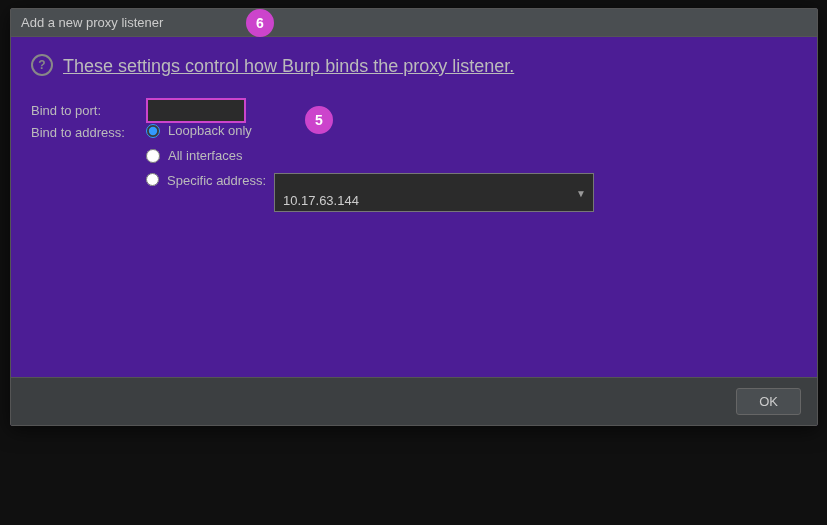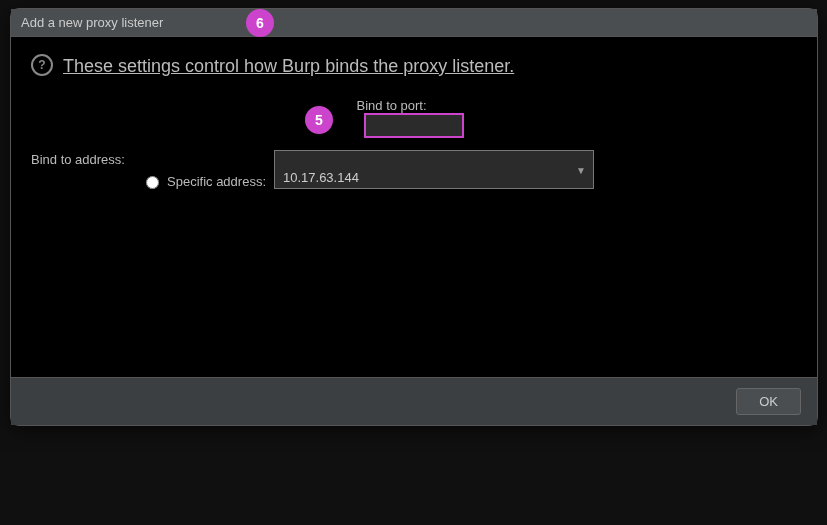--- a/index.html
+++ b/index.html
@@ -31,23 +31,23 @@
       height: 525px;
       background: rgba(0,0,0,0.45);
     }
 
     
     .dialog {
       position: absolute;
       top: 8px;
       left: 10px;
       width: 808px;
-      background: #000000;
+      background: #4c1d95;
       border: 1px solid #555;
-      border-radius: 9px;
+      border-radius: 2px;
       box-shadow: 0 4px 20px rgba(0,0,0,0.6);
     }
 
     
     .dialog-titlebar {
       background: #4a4e51;
       padding: 6px 10px;
       font-size: 13px;
       color: #ccc;
       border-bottom: 1px solid #555;
@@ -114,22 +114,21 @@
     .info-text {
       color: #bbb;
       font-size: 18px;
       line-height: 1.5;
       text-decoration: underline;
     }
 
     .form-row {
       display: flex;
       align-items: center;
-      margin-bottom: 12px;
-      flex-direction: column;
+      margin-bottom: 0;
     }
 
     .form-label {
       color: #bbb;
       min-width: 115px;
       font-size: 13px;
     }
 
     .port-input {
       background: #2b2b2b;
@@ -172,21 +171,21 @@
       height: 14px;
     }
 
     .radio-label {
       color: #bbb;
       font-size: 13px;
     }
 
     .specific-row {
       display: flex;
-      align-items: flex-end;
+      align-items: flex-start;
       gap: 8px;
     }
 
     .address-select {
       background: #2b2b2b;
       border: 1px solid #777;
       color: #ccc;
       padding: 19px 24px 3px 8px;
       font-size: 13px;
       appearance: none;
@@ -272,21 +271,29 @@
 
     <div class="form-row">
       <label class="form-label">Bind to port:</label>
       <input type="text" class="port-input" style="border: 2px solid rgb(204, 68, 204);">
     </div>
 
     <div class="address-section">
       <span class="address-label">Bind to address:</span>
       <div class="radio-options">
 
-
+        <div class="radio-row">
+          <input type="radio" name="bind-address" id="loopback" checked="" style="">
+          <label for="loopback" class="radio-label">Loopback only</label>
+        </div>
+
+        <div class="radio-row">
+          <input type="radio" name="bind-address" id="all-interfaces" style="">
+          <label for="all-interfaces" class="radio-label">All interfaces</label>
+        </div>
 
         <div class="specific-row">
           <input type="radio" name="bind-address" id="specific-address" style="">
           <label for="specific-address" class="radio-label">Specific address:</label>
           <div class="select-wrapper">
             <select class="address-select">
               <option>10.17.63.144</option>
             </select>
           </div>
         </div>

